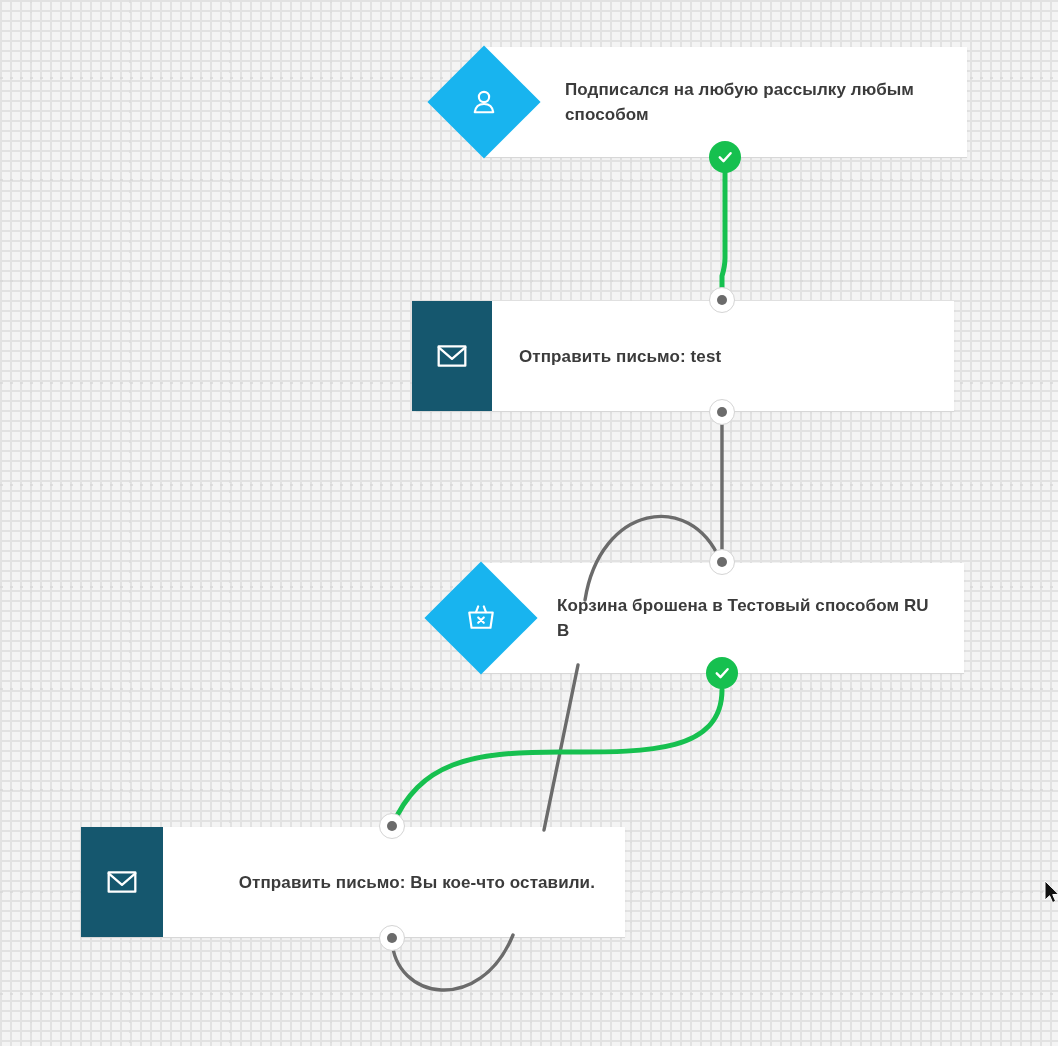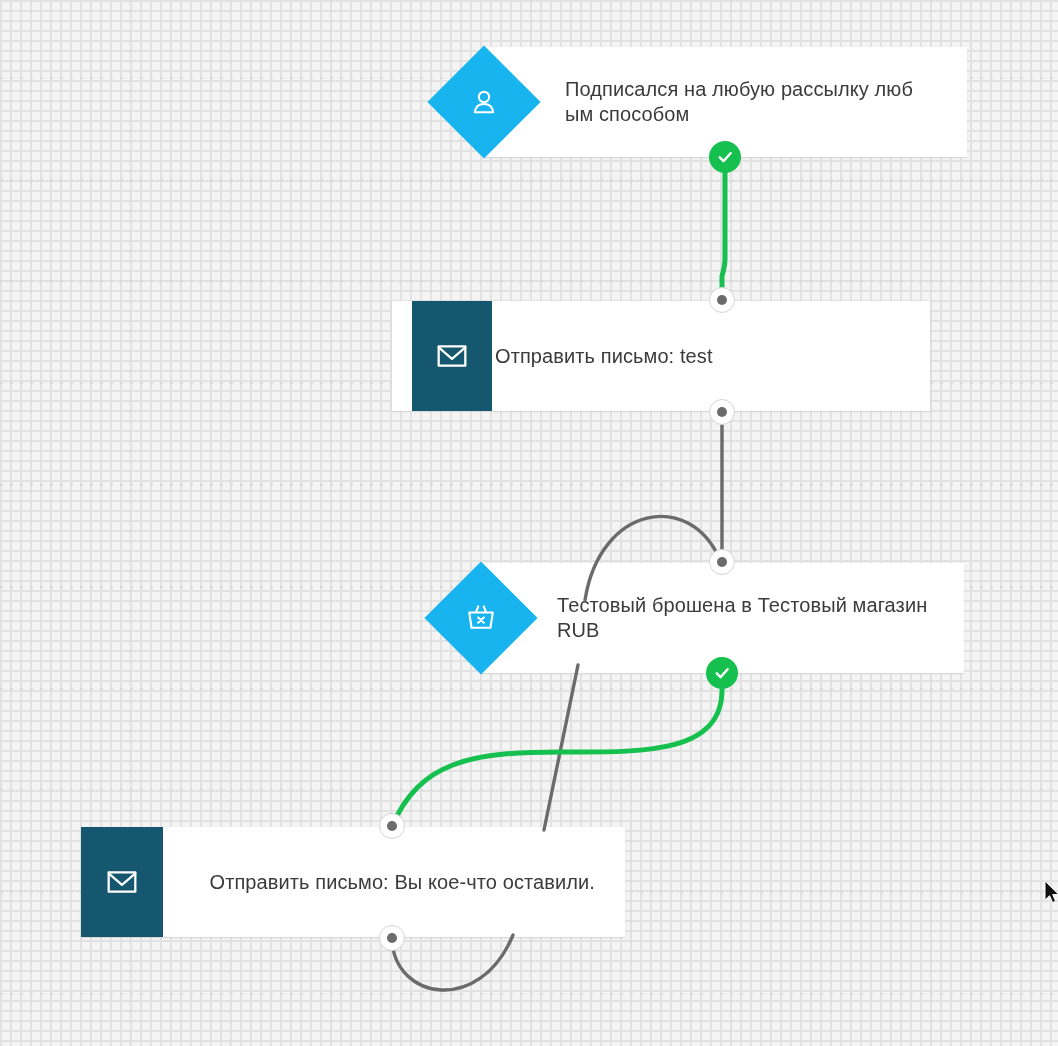--- a/index.html
+++ b/index.html
@@ -59,25 +59,26 @@
     z-index: 2;
   }
   .node-card {
     position: absolute;
     background: #ffffff;
     box-shadow: 0 1px 0 0 #d7d7d7, 0 1px 3px rgba(0,0,0,.05);
     display: flex;
     align-items: center;
   }
   .node-label {
-    font-size: 20px;
+    font-size: 17px;
     line-height: 25px;
     color: #3b3b3b;
     letter-spacing: .1px;
     word-break: break-all;
+    font-weight: bold;
   }
 
   
   .diamond {
     position: absolute;
     width: 80px;
     height: 80px;
     background: #18b4ef;
     transform: rotate(45deg);
     z-index: 4;
@@ -202,36 +203,36 @@
       </svg>
     </span>
   </div>
 
   <div class="port-check" style="left:709px; top:141px;">
     <svg width="18" height="18" viewBox="0 0 24 24" fill="none" stroke="#ffffff" stroke-width="3.2" stroke-linecap="round" stroke-linejoin="round">
       <path d="M5 12.5 L10 17.5 L19.5 7"></path>
     </svg>
   </div>
 
-  <div class="node-card" style="left:392px; top:301px; width:538px; height:110px;">
+  <div class="node-card" style="left:416px; top:301px; width:538px; height:110px;">
     <div class="node-label" style="margin-left:103px; width:400px;">Отправить письмо: test</div>
   </div>
 
   <div class="action-block" style="left:412px; top:301px; width:80px; height:110px;">
     <svg width="34" height="34" viewBox="0 0 24 24" fill="none" stroke="#ffffff" stroke-width="1.6" stroke-linecap="round" stroke-linejoin="round">
       <rect x="2.6" y="5.2" width="18.8" height="13.6"></rect>
       <path d="M2.6 5.9 L12 14 L21.4 5.9"></path>
     </svg>
   </div>
 
   <div class="port" style="left:709px; top:287px;"></div>
   <div class="port" style="left:709px; top:399px;"></div>
 
   <div class="node-card" style="left:480px; top:563px; width:484px; height:110px;">
-    <div class="node-label" style="margin-left:77px; width:378px;">Тестовый брошена в Тестовый магазин RUB</div>
+    <div class="node-label" style="margin-left:77px; width:378px;">Корзина брошена в Тестовый способом RUB</div>
   </div>
 
   <div class="diamond" style="left:441px; top:578px;">
     <span class="glyph">
       <svg width="32" height="32" viewBox="0 0 24 24" fill="none" stroke="#ffffff" stroke-width="1.6" stroke-linecap="round" stroke-linejoin="round">
         <path d="M8.3 7.6 L9.9 3.3 M15.7 7.6 L14.1 3.3"></path>
         <path d="M3.2 7.9 L20.8 7.9 L19.1 19.3 L4.9 19.3 Z"></path>
         <path d="M9.9 11.6 L14.1 15.6 M14.1 11.6 L9.9 15.6"></path>
       </svg>
     </span>

